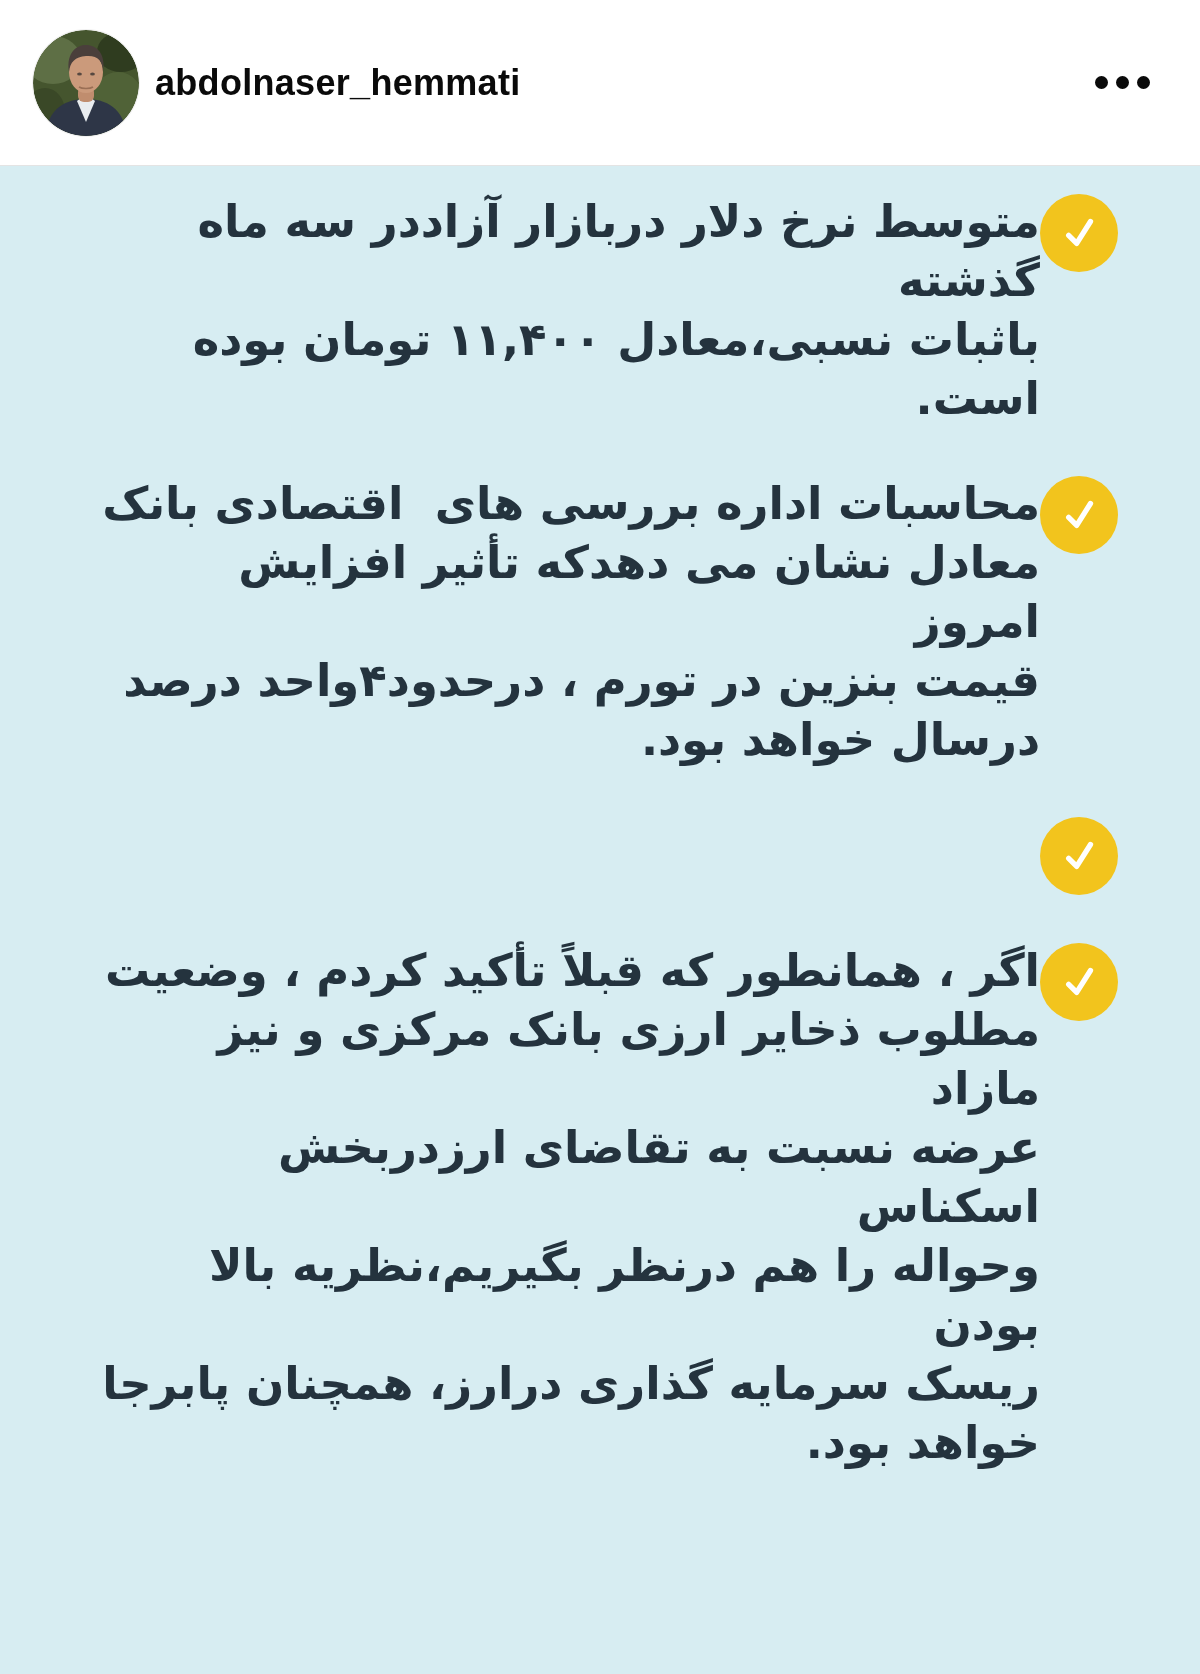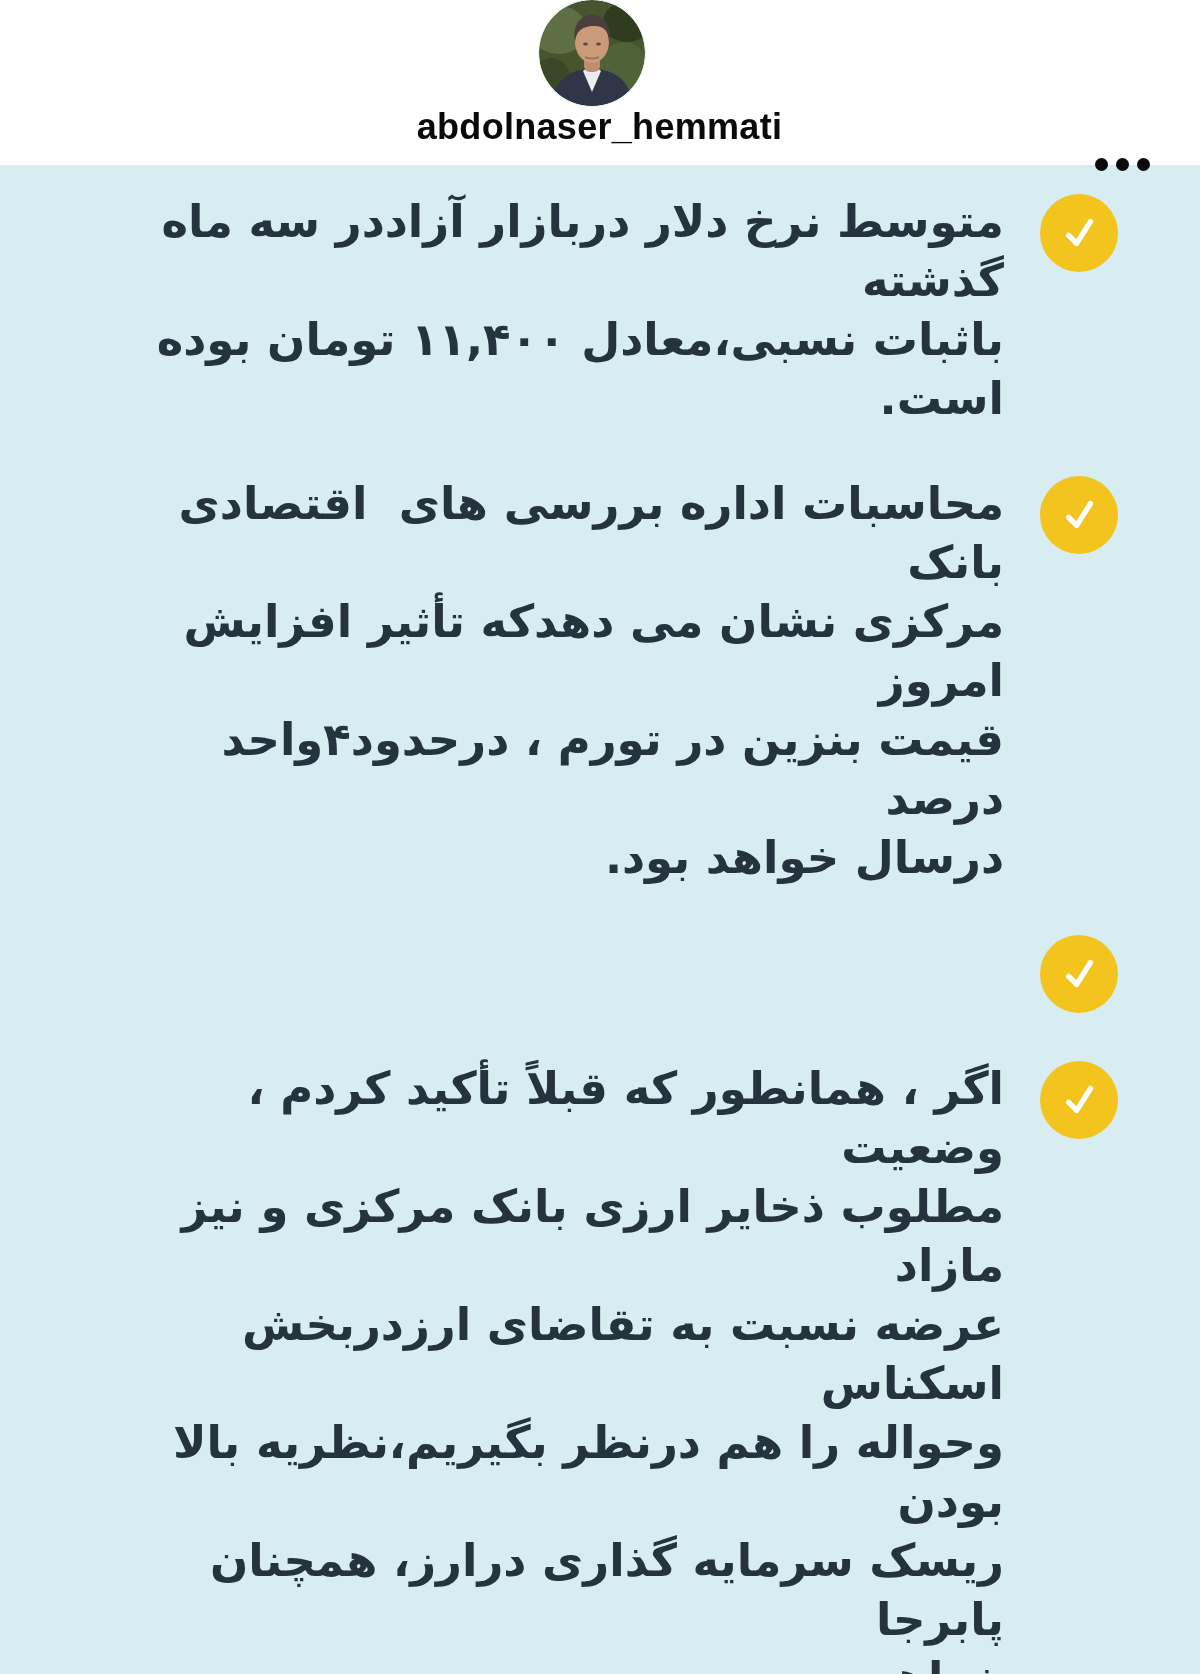--- a/index.html
+++ b/index.html
@@ -13,21 +13,20 @@
     font-family: "DejaVu Sans", sans-serif;
   }
   
   .header {
     height: 166px;
     background: #ffffff;
     border-bottom: 1px solid #e4e4e4;
     display: flex;
     align-items: center;
     padding: 0 50px 0 33px;
-    flex-direction: column;
   }
   .avatar {
     width: 106px;
     height: 106px;
     border-radius: 50%;
     overflow: hidden;
     flex: none;
     cursor: pointer;
     box-shadow: 0 0 0 1px rgba(0,0,0,0.06);
   }
@@ -58,21 +57,20 @@
   
   .post-body {
     height: 1508px;
     background: #d7edf2;
     padding: 26px 82px 0 95px;
     direction: rtl;
   }
   .item {
     display: flex;           
     align-items: flex-start;
-    gap: 36px;
     margin-bottom: 46px;
   }
   .check {
     width: 78px;
     height: 78px;
     border-radius: 50%;
     background: #f2c41d;
     flex: none;
     margin-top: 2px;
     display: flex;
@@ -143,21 +141,21 @@
 باثبات نسبی،معادل ۱۱,۴۰۰ تومان بوده است.</div>
     </div>
 
     <div class="item">
       <span class="check">
         <svg viewBox="0 0 40 40" aria-hidden="true">
           <path d="M11 22 L18 29 L30 10" stroke="#ffffff" stroke-width="4.6" fill="none" stroke-linecap="round" stroke-linejoin="round"></path>
         </svg>
       </span>
       <div class="item-text">محاسبات اداره بررسی های  اقتصادی بانک
-مرکزی نشان می دهدکه تأثیر افزایش  امروز
+معادل نشان می دهدکه تأثیر افزایش  امروز
 قیمت بنزین در تورم ، درحدود۴واحد درصد
 درسال خواهد بود.</div>
     </div>
 
     <div class="item">
       <span class="check">
         <svg viewBox="0 0 40 40" aria-hidden="true">
           <path d="M11 22 L18 29 L30 10" stroke="#ffffff" stroke-width="4.6" fill="none" stroke-linecap="round" stroke-linejoin="round"></path>
         </svg>
       </span>

